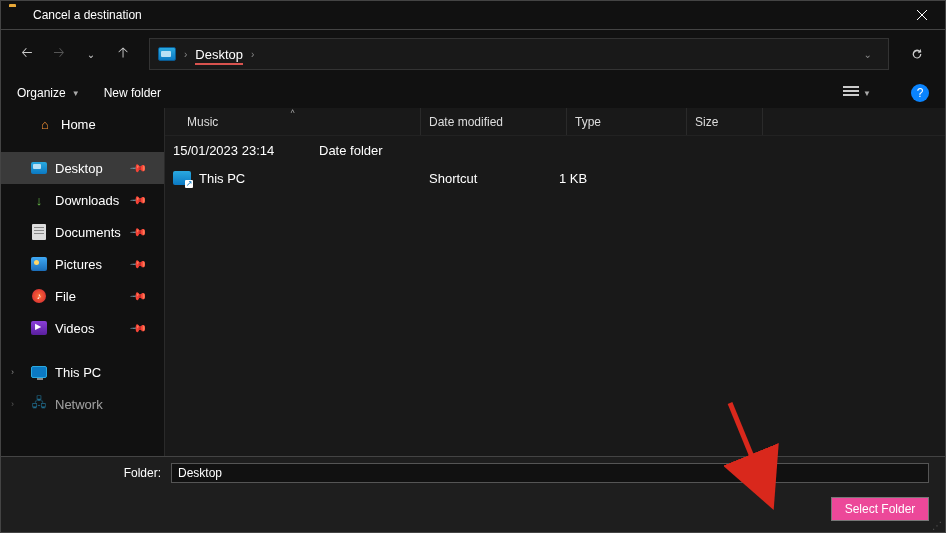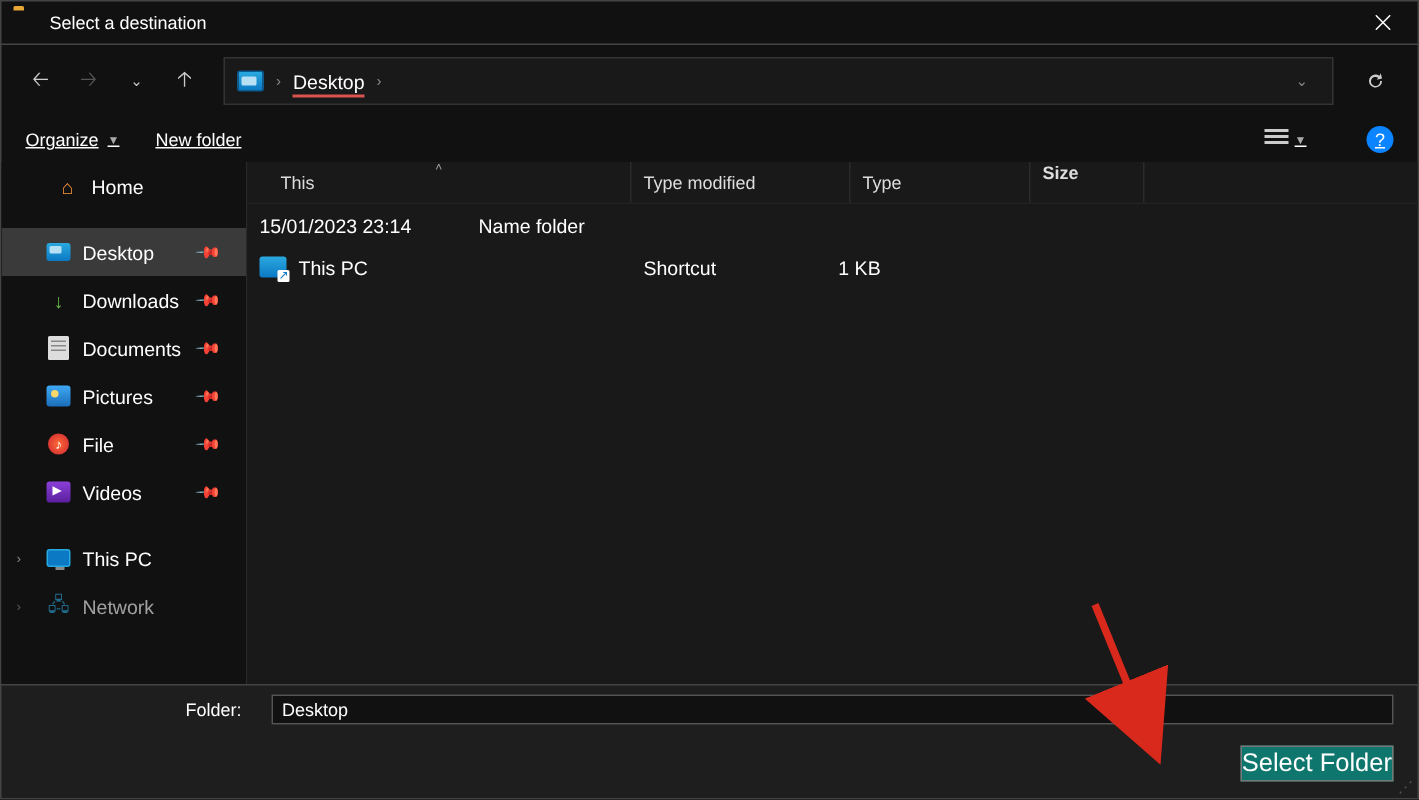--- a/index.html
+++ b/index.html
@@ -19,21 +19,21 @@
     .bc-sep { color: #888; font-size: 10px; }
     .bc-text { font-size: 13px; }
     .bc-underline { border-bottom: 2px solid #d9534f; padding-bottom: 1px; margin-bottom:-3px;}
     .bc-spacer { flex: 1; }
     .bc-drop { color: #888; font-size: 10px; margin-right: 8px; }
     .refresh { width: 32px; height: 32px; display: flex; align-items: center; justify-content: center; cursor: pointer; color: #ccc; }
     .searchbox { width: 200px; height: 32px; border: 1px solid #333; background: #191919; display: flex; align-items: center; padding: 0 10px; justify-content: space-between; }
     .searchbox-text { color: #777; font-size: 13px; }
     .search-icon { color: #888; }
     
-    .toolbar { display: flex; align-items: center; height: 30px; background: #111; border-left: 1px solid #444; border-right: 1px solid #444; padding: 0 16px; gap: 24px; text-decoration: underline; }
+    .toolbar { display: flex; align-items: center; height: 30px; background: #111; border-left: 1px solid #444; border-right: 1px solid #444; padding: 0 16px; gap: 24px; }
     .toolbtn { font-size: 12px; display: flex; align-items: center; gap: 6px; cursor: pointer; }
     .toolbtn .caret { font-size: 8px; color: #aaa; }
     .tool-spacer { flex: 1; }
     .view-btn { display: flex; align-items: center; gap: 4px; cursor: pointer; }
     .help-btn { width: 18px; height: 18px; border-radius: 50%; background: #0a84ff; color: #fff; display: flex; align-items: center; justify-content: center; font-size: 12px; cursor: pointer; margin-left: 16px; }
     
     .mainarea { display: flex; height: 348px; background: #111; border-left: 1px solid #444; border-right: 1px solid #444; }
     .sidebar { width: 164px; background: #111; overflow: hidden; border-right: 1px solid #2a2a2a; }
     .side-item { display: flex; align-items: center; height: 32px; padding-left: 30px; gap: 8px; font-size: 13px; cursor: pointer; position: relative; }
     .side-item.home { padding-left: 36px; }
@@ -42,38 +42,38 @@
     .side-item .expand { position: absolute; left: 10px; color: #888; font-size: 9px; }
     .side-gap { height: 12px; }
     .side-icon { width: 16px; height: 16px; display: flex; align-items: center; justify-content: center; font-size:13px;}
     
     .filelist { flex: 1; background: #191919; }
     .headers { display: flex; height: 28px; align-items: center; font-size: 12px; color: #ddd; border-bottom: 1px solid #222; }
     .col-name { width: 256px; padding-left: 22px; position: relative; border-right: 1px solid #2a2a2a; height:100%; display:flex; align-items:center;}
     .col-name .sortarrow { position:absolute; left:50%; top:-1px; transform:translateX(-50%); font-size:8px; color:#aaa;}
     .col-date { width: 146px; padding-left: 8px; border-right: 1px solid #2a2a2a; height:100%; display:flex; align-items:center;}
     .col-type { width: 120px; padding-left: 8px; border-right: 1px solid #2a2a2a; height:100%; display:flex; align-items:center;}
-    .col-size { width: 76px; padding-left: 8px; border-right: 1px solid #2a2a2a; height:100%; display:flex; align-items:flex-start;font-weight:bold;}
+    .col-size { width: 76px; padding-left: 8px; border-right: 1px solid #2a2a2a; height:100%; display:flex; align-items:center;}
     
     .filerow { display: flex; height: 28px; align-items: center; font-size: 13px; cursor: pointer; }
     .fr-name { width: 256px; padding-left: 8px; display: flex; align-items: center; gap: 8px; }
     .fr-date { width: 146px; padding-left: 8px; }
     .fr-type { width: 120px; padding-left: 8px; }
     .fr-size { width: 76px; text-align: center; padding-right: 12px; }
     .folder-icon { width: 18px; height: 14px; background: linear-gradient(#ffd76a, #e8a838); border-radius: 2px; position: relative; }
     .folder-icon::before { content:""; position:absolute; top:-3px; left:0; width:7px; height:3px; background:#e8a838; border-radius:1px 1px 0 0; }
     .shortcut-icon { width: 18px; height: 14px; background: linear-gradient(#2aa9e0, #0b79c3); border-radius: 2px; position:relative;}
     .shortcut-icon::after { content:"↗"; position:absolute; right:-2px; bottom:-3px; background:#fff; color:#0b79c3; font-size:8px; width:8px; height:8px; border-radius:1px; line-height:8px; text-align:center;}
     
     .footer { background: #1e1e1e; border: 1px solid #444; height: 77px; padding: 6px 16px; }
-    .folder-row { display: flex; align-items: center; gap: 16px; justify-content: flex-end; }
+    .folder-row { display: flex; align-items: center; gap: 6px; justify-content: flex-end; }
     .folder-label { font-size: 12px; width: 148px; text-align: right; padding-right:4px;}
     .folder-input { flex: 1; height: 20px; background: #111; border: 1px solid #555; color: #fff; font-size: 12px; padding: 0 6px; }
     .btnrow { display: flex; justify-content: flex-end; gap: 10px; margin-top: 14px; }
-    .dlgbtn { min-width: 98px; height: 24px; background: #0f766e; border: 1px solid #777; color: #fff; font-size: 17px; cursor: pointer; }
+    .dlgbtn { min-width: 98px; height: 24px; background: #ec4899; border: 1px solid #777; color: #fff; font-size: 12px; cursor: pointer; }
     .grip { position:absolute; right:4px; bottom:2px; color:#555; font-size:10px; pointer-events:none;}
     
     .red-arrow { position: absolute; pointer-events: none; }
     
     .ico-home { color:#ff9838; }
     .ico-desktop { width:16px; height:12px; background:linear-gradient(#2aa9e0,#0b79c3); border-radius:2px; position:relative;}
     .ico-desktop::before { content:""; position:absolute; left:2px; top:2px; width:8px; height:5px; background:#b8e0f5; border-radius:1px;}
     .ico-download { color:#6abf4b; font-weight:bold;}
     .ico-docs { width:14px; height:16px; background:#ddd; border-radius:1px; position:relative;}
     .ico-docs::before{content:""; position:absolute; left:2px; top:3px; right:2px; height:1px; background:#888; box-shadow:0 3px 0 #888, 0 6px 0 #888;}
@@ -88,21 +88,21 @@
     .viewicon { width:16px; height:14px; display:flex; flex-direction:column; gap:2px;}
     .viewicon div{ height:2px; background:#ccc;}
   </style>
 </head>
 <body>
 
 <div class="titlebar">
   <span class="titlebar-icon">
     <span class="folder-icon" style="width:14px;height:11px;"></span>
   </span>
-  <span class="titlebar-text">Select a destination</span>
+  <span class="titlebar-text">Cancel a destination</span>
   <div class="close-btn">
     <svg width="10" height="10" viewBox="0 0 10 10">
         <path d="M0 0 L10 10 M10 0 L0 10" stroke="#fff" stroke-width="1"></path>
       </svg>
   </div>
 </div>
 
 <div class="navrow">
   <div class="nav-arrow">🡠</div>
   <div class="nav-arrow disabled">🡢</div>
@@ -202,36 +202,36 @@
       <span class="expand">›</span>
       <span class="side-icon ico-net">🖧</span>
       <span>Network</span>
     </div>
   </div>
 
   <div class="filelist">
     <div class="headers">
       <div class="col-name">
         <span class="sortarrow">˄</span>
-        <span>This</span>
+        <span>Music</span>
       </div>
       <div class="col-date">
-          <span>Type modified</span>
+          <span>Date modified</span>
         </div>
       <div class="col-type">
           <span>Type</span>
         </div>
       <div class="col-size">
           <span>Size</span>
         </div>
     </div>
     <div id="rows">
         <div class="filerow">
           <div class="fr-date">15/01/2023 23:14</div>
-          <div class="fr-type">Name folder</div>
+          <div class="fr-type">Date folder</div>
           <div class="fr-size"></div>
         </div>
         <div class="filerow">
           <div class="fr-name">
             <span class="shortcut-icon"></span>
             <span>This PC</span>
           </div>
           <div class="fr-type">Shortcut</div>
           <div class="fr-size">1 KB</div>
         </div>

